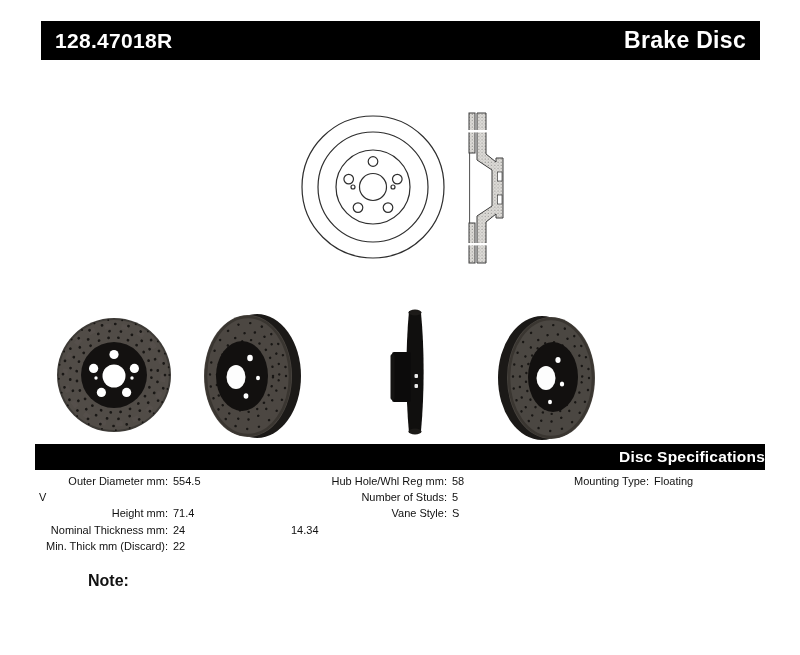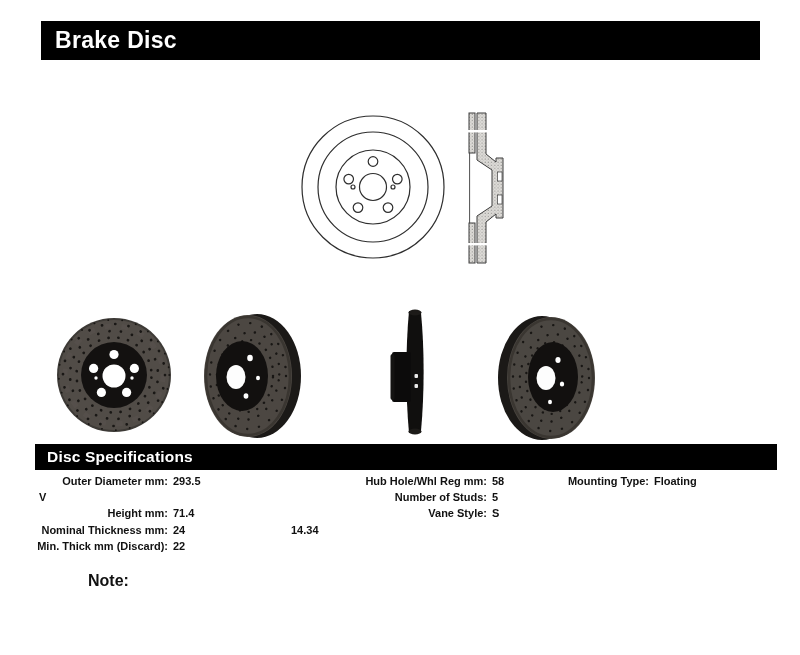--- a/index.html
+++ b/index.html
@@ -13,40 +13,41 @@
     background:#000;color:#fff;display:flex;align-items:center;justify-content:space-between;
     padding:0 14px;box-sizing:border-box;
   }
   .header-bar .part-no{font-size:21px;font-weight:bold;letter-spacing:.3px;}
   .header-bar .prod-type{font-size:23px;font-weight:bold;letter-spacing:.3px;}
   
   .drawing{position:absolute;}
   
   .spec-bar{
     position:absolute;left:35px;top:444px;width:730px;height:26px;background:#000;
-    color:#fff;display:flex;align-items:center;justify-content:flex-start;
-    font-size:15.5px;font-weight:bold;letter-spacing:.2px;padding-left:12px;
-  }
-  .spec-col{position:absolute;top:473px;font-size:11px;font-weight:bold;}
+    color:#fff;display:flex;align-items:center;justify-content:flex-end;
+    font-size:15.5px;font-weight:bold;letter-spacing:.2px;
+  }
+  .spec-col{position:absolute;top:473px;font-size:11px;font-weight:normal;}
   .spec-row{display:flex;line-height:16.2px;}
   .spec-label{display:inline-block;text-align:right;white-space:nowrap;}
   .spec-value{margin-left:5px;white-space:nowrap;}
   .col-left{left:34px;}   .col-left  .spec-label{width:134px;}
-  .col-mid{left:286px;}   .col-mid   .spec-label{width:161px;margin-left:40px;}
+  .col-mid{left:286px;}   .col-mid   .spec-label{width:161px;}
   .col-right{left:556px;} .col-right .spec-label{width:93px;}
   .note{
     position:absolute;left:88px;top:572px;font-size:16px;font-weight:bold;
   }
 </style>
 </head>
 <body>
 
 <div id="canvas">
 
   <div class="header-bar">
+    <span class="part-no">128.47018R</span>
     <span class="prod-type">Brake Disc</span>
   </div>
 
   <svg class="drawing" style="left:299px;top:113px" width="148" height="148" viewBox="0 0 148 148">
     <g fill="none" stroke="#2e2e2e" stroke-width="1.2">
       <circle cx="74" cy="74" r="71"></circle>
       <circle cx="74" cy="74" r="55"></circle>
       <circle cx="74" cy="74" r="37"></circle>
       <circle cx="74" cy="74" r="13.5"></circle>
       <circle cx="74" cy="48.5" r="4.8"></circle>
@@ -150,21 +151,21 @@
     </g>
   </svg>
 
   <div class="spec-bar">
     <span>Disc Specifications</span>
   </div>
 
   <div class="spec-col col-left">
     <div class="spec-row">
       <span class="spec-label">Outer Diameter mm:</span>
-      <span class="spec-value">293.5</span>
+      <span class="spec-value">554.5</span>
     </div>
     <div class="spec-row">
       <span class="spec-value">V</span>
     </div>
     <div class="spec-row">
       <span class="spec-label">Height mm:</span>
       <span class="spec-value">71.4</span>
     </div>
     <div class="spec-row">
       <span class="spec-label">Nominal Thickness mm:</span>

